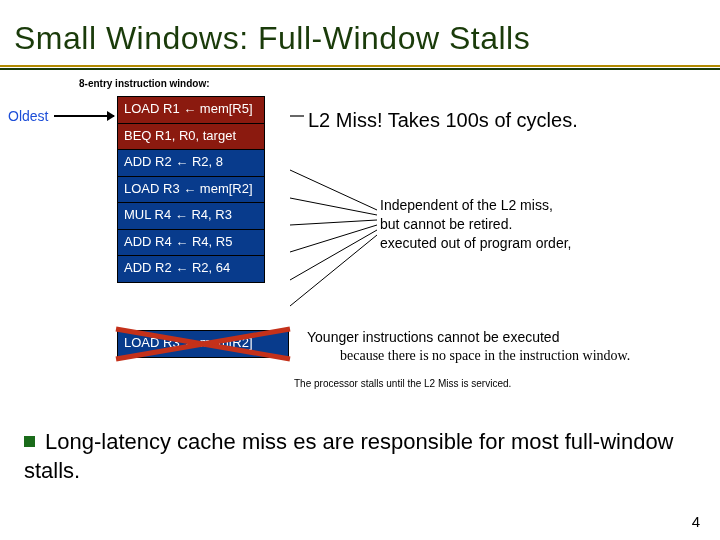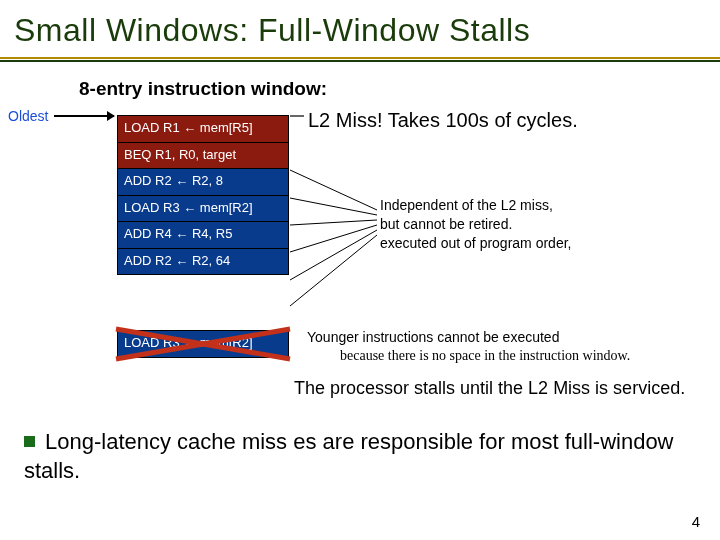--- a/index.html
+++ b/index.html
@@ -8,28 +8,28 @@
     height: 540px;
     background: #fff;
     font-family: Arial, Helvetica, sans-serif;
     position: relative;
     overflow: hidden;
   }
   .title {
     font-size: 32px;
     color: #1a3b0a;
     font-weight: 400;
-    padding: 12px 10px 8px 14px;
+    padding: 20px 10px 8px 14px;
     letter-spacing: 0.5px;
   }
   .hr1 { border: none; border-top: 2px solid #b28a00; margin: 0 0 1px 0; }
   .hr2 { border: none; border-top: 2px solid #1a3b0a; margin: 0; }
   .subhead {
     font-weight: 700;
-    font-size: 19px;
+    font-size: 10px;
     color: #000;
     position: absolute;
     left: 79px;
     top: 78px;
   }
   .oldest {
     position: absolute;
     left: 8px;
     top: 108px;
     font-size: 14px;
@@ -48,22 +48,22 @@
     position: absolute;
     right: -1px;
     top: -4px;
     border-left: 8px solid #000;
     border-top: 5px solid transparent;
     border-bottom: 5px solid transparent;
   }
   .window {
     position: absolute;
     left: 117px;
-    top: 115px;
-    width: 172px;
+    top: 96px;
+    width: 148px;
   }
   .row {
     height: 27.5px;
     border: 1px solid #000;
     margin-bottom: -1px;
     background: #083b8c;
     color: #fff;
     font-size: 13px;
     padding: 4px 6px 0 6px;
     white-space: nowrap;
@@ -114,21 +114,21 @@
     top: 328px;
     font-size: 14px;
     color: #000;
     line-height: 1.35;
   }
   .younger .ind { margin-left: 33px; font-family: Liberation Serif, serif; }
   .procstall {
     position: absolute;
     left: 294px;
     top: 378px;
-    font-size: 18px;
+    font-size: 10px;
     color: #000;
   }
   .svg-lines {
     position: absolute;
     left: 0; top: 0;
     width: 720px; height: 540px;
     pointer-events: none;
   }
   .bullet-wrap {
     position: absolute;
@@ -167,20 +167,21 @@
 
 <div class="subhead">8-entry instruction window:</div>
 <div class="oldest">Oldest</div>
 <div class="arrow-oldest"></div>
 
 <div class="window">
   <div class="row stall">LOAD R1 ← mem[R5]</div>
   <div class="row stall">BEQ R1, R0, target</div>
   <div class="row">ADD R2 ← R2, 8</div>
   <div class="row">LOAD R3 ← mem[R2]</div>
+  <div class="row">MUL R4 ← R4, R3</div>
   <div class="row">ADD R4 ← R4, R5</div>
   <div class="row">ADD R2 ← R2, 64</div>
 </div>
 
 <div class="extra-wrap">
   <div class="extra">LOAD R3 ← mem[R2]</div>
 </div>
 
 <svg class="strike" viewBox="0 0 190 44">
   <line x1="8" y1="8" x2="182" y2="38" stroke="#c4311a" stroke-width="5"></line>

